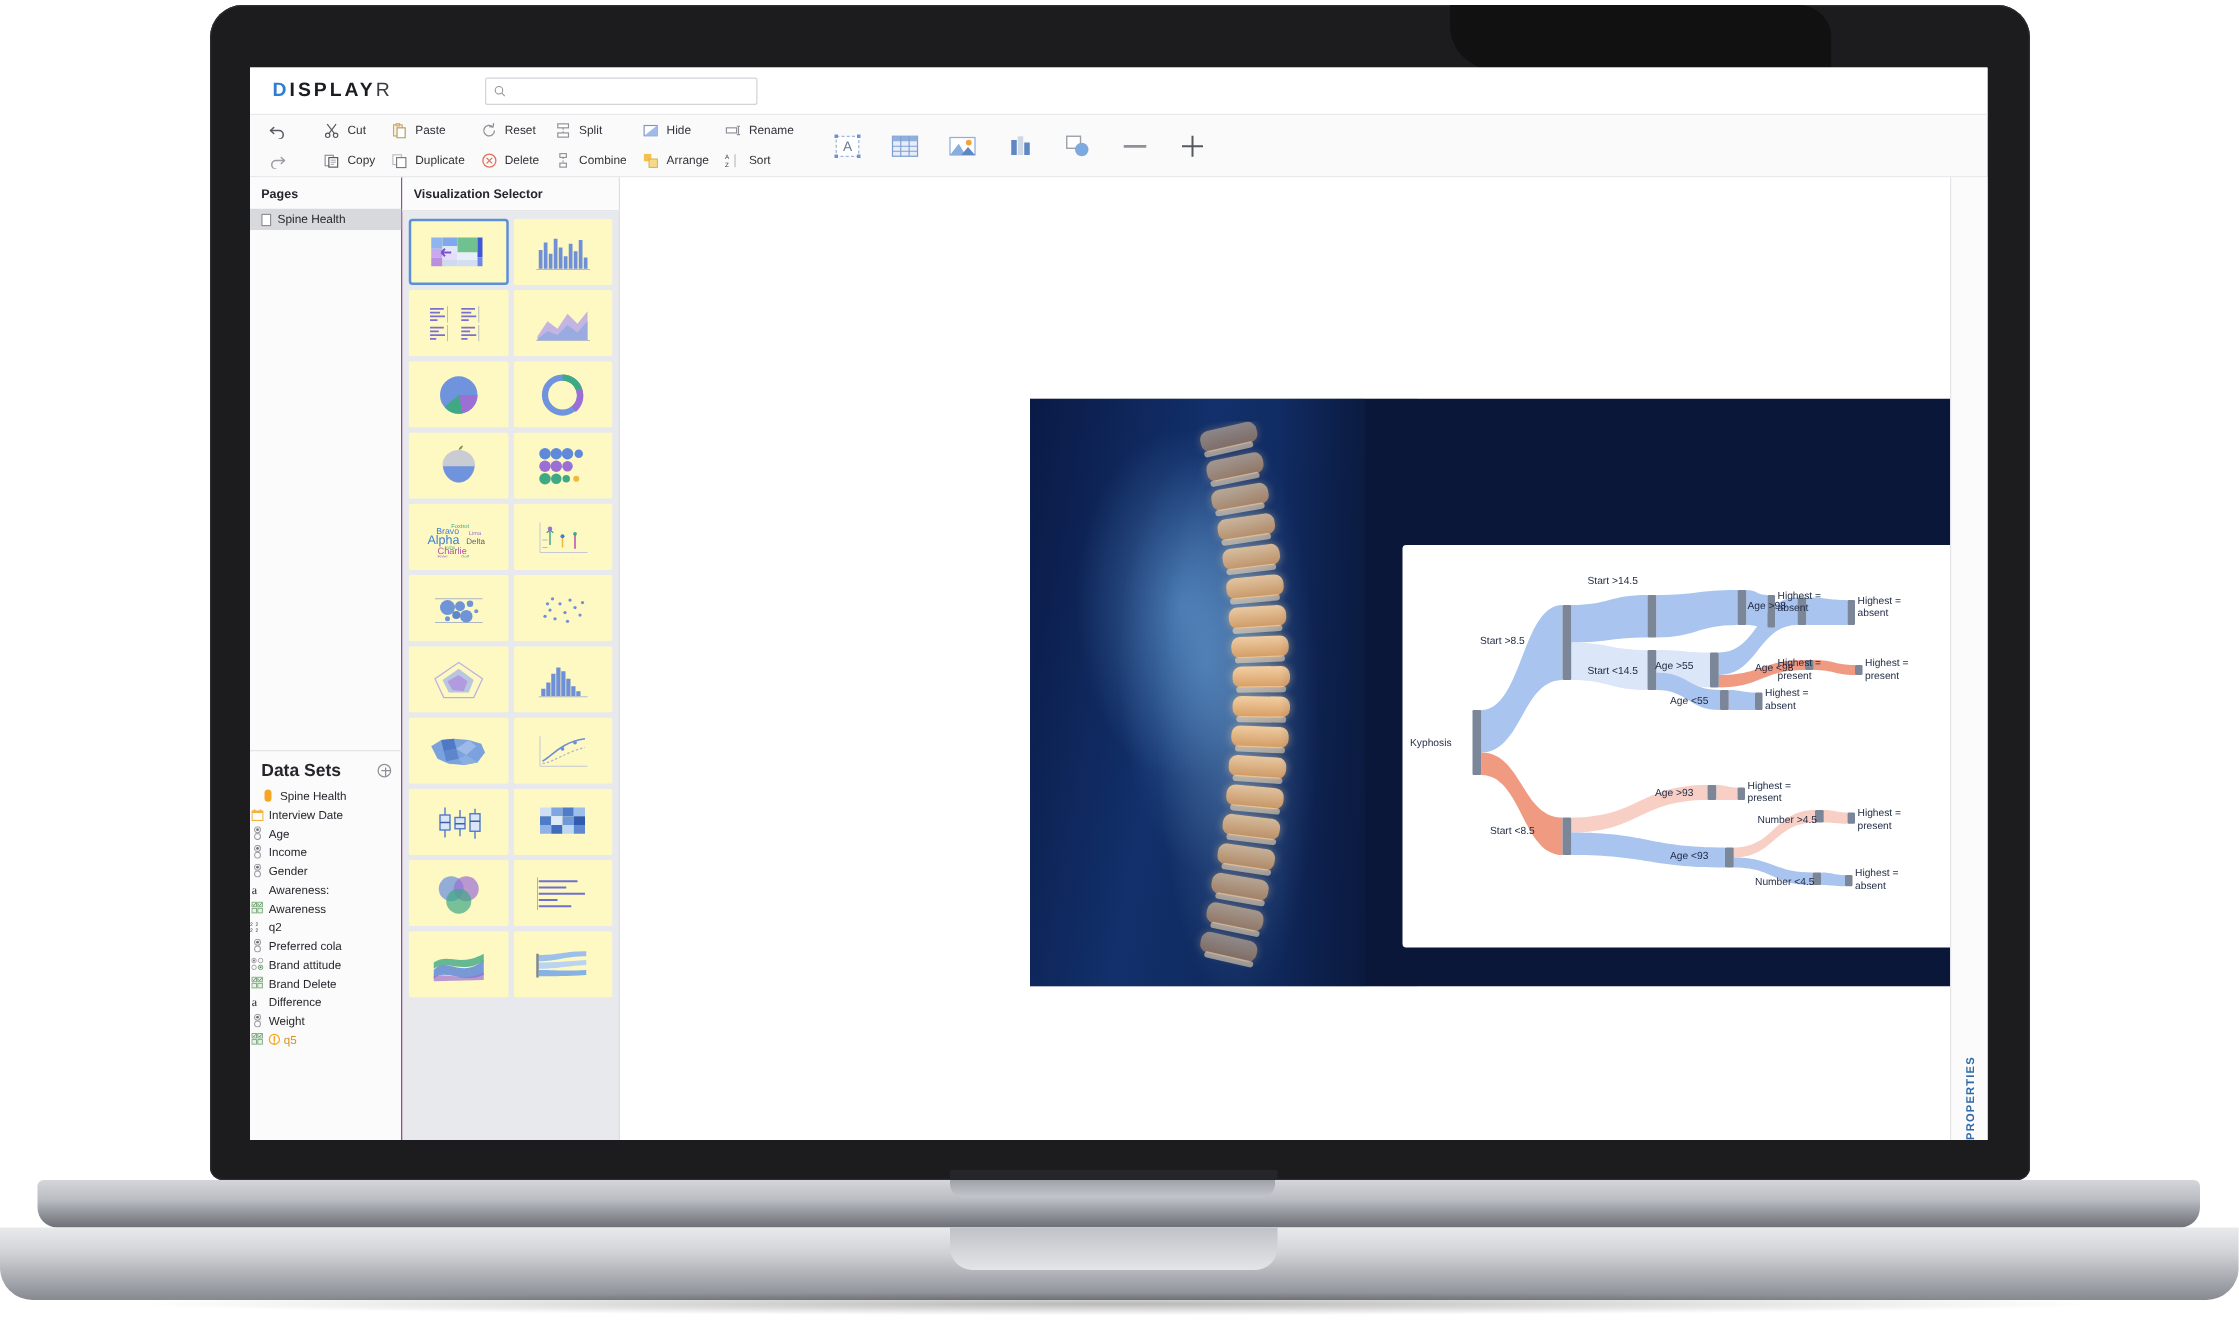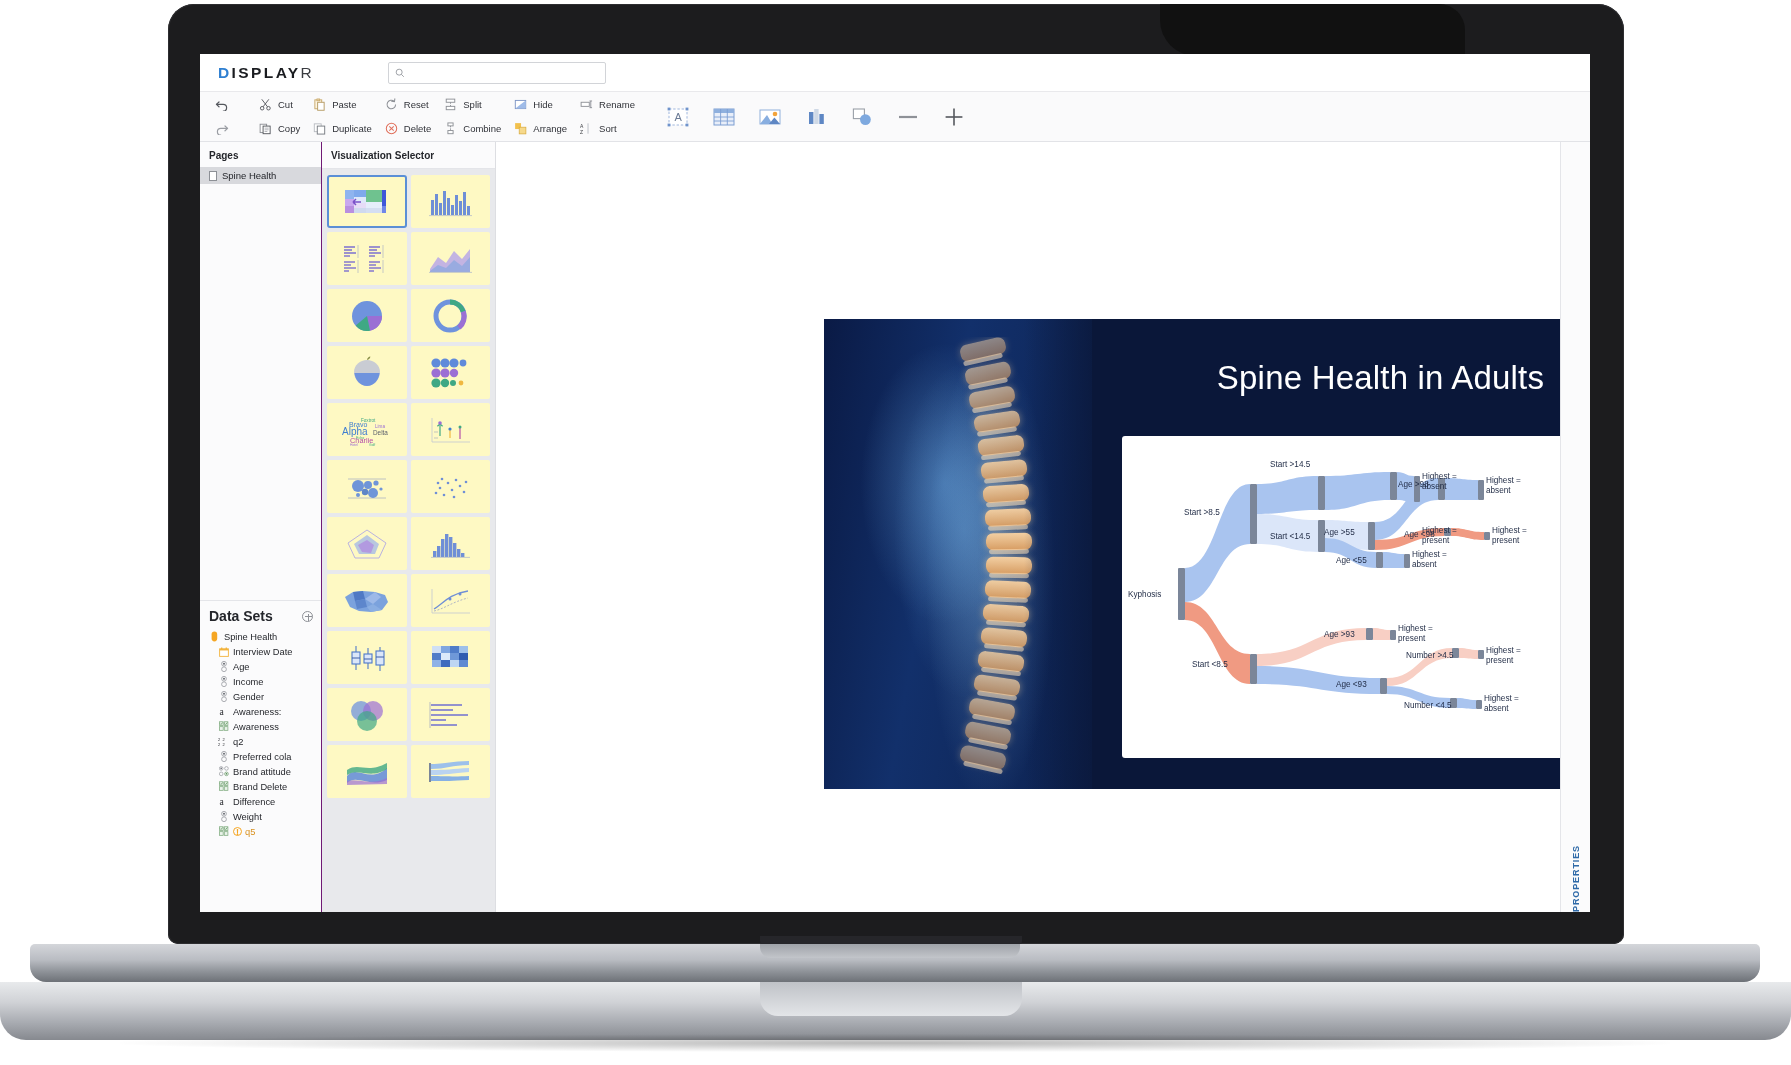--- a/index.html
+++ b/index.html
@@ -123,21 +123,21 @@
   .plus-circle:before, .plus-circle:after {
     content:""; position:absolute; background:#8e9197;
   }
   .plus-circle:before { left:2px; top:4.5px; width:7px; height:1px; }
   .plus-circle:after { left:4.5px; top:2px; width:1px; height:7px; }
 
   .ds-item { display:flex; align-items:center; height:15px; font-size:9.3px; color:#25272c; }
   .ds-item .dsic { width:11px; flex:0 0 11px; margin-right:4px; display:flex;
                    align-items:center; justify-content:center; }
   .ds-lvl0 { padding-left:9px; }
-  .ds-lvl1 { padding-left:18px; }
+  .ds-lvl1 { }
 
   .viz-pane {
     width: 174px; flex:0 0 174px; background:#e8e9ec;
     border-right:1px solid #dddee2; display:flex; flex-direction:column;
   }
   .viz-title { font-size:10px; font-weight:700; color:#24262b; padding:8px 0 7px 9px;
                background:#fbfbfc; border-bottom:1px solid #e4e5e9; }
   .viz-grid {
     flex:1; display:grid; grid-template-columns:1fr 1fr; gap:4px;
     padding:6px 5px; align-content:start; overflow:hidden;
@@ -943,21 +943,20 @@
                   <div class="vert" style="left: 27.3923px; top: 364px; transform: rotate(9.94118deg); opacity: 0.71;"></div>
                   <div class="disc" style="left: 30.3923px; top: 380px; transform: rotate(9.94118deg);"></div>
                   <div class="vert" style="left: 22.7775px; top: 388px; transform: rotate(11.4706deg); opacity: 0.63;"></div>
                   <div class="disc" style="left: 25.7775px; top: 404px; transform: rotate(11.4706deg);"></div>
                   <div class="vert" style="left: 18px; top: 412px; transform: rotate(13deg); opacity: 0.55;"></div>
                   <div class="disc" style="left: 21px; top: 428px; transform: rotate(13deg);"></div>
                 </div>
             </div>
             <div class="slide-fade"></div>
 
-            <div class="slide-title">Spine Health in Adults</div>
 
             <div class="sankey-card">
               <svg id="sankey-svg" width="530" height="322" viewBox="0 0 530 322">
                   <path d="M63 132 C95.5 132,95.5 48,128 48 L128 108 C95.5 108,95.5 166,63 166 Z" fill="#a9c4ef"></path>
                   <path d="M63 166 C95.5 166,95.5 218,128 218 L128 248 C95.5 248,95.5 184,63 184 Z" fill="#f09a82"></path>
                   <path d="M135 48 C165.5 48,165.5 40,196 40 L196 74 C165.5 74,165.5 78,135 78 Z" fill="#a9c4ef"></path>
                   <path d="M135 78 C165.5 78,165.5 84,196 84 L196 116 C165.5 116,165.5 108,135 108 Z" fill="#dbe6f9"></path>
                   <path d="M203 40 C235.5 40,235.5 36,268 36 L268 64 C235.5 64,235.5 74,203 74 Z" fill="#a9c4ef"></path>
                   <path d="M203 84 C224.5 84,224.5 86,246 86 L246 114 C224.5 114,224.5 102,203 102 Z" fill="#dbe6f9"></path>
                   <path d="M203 102 C228.5 102,228.5 116,254 116 L254 132 C228.5 132,228.5 116,203 116 Z" fill="#a9c4ef"></path>

